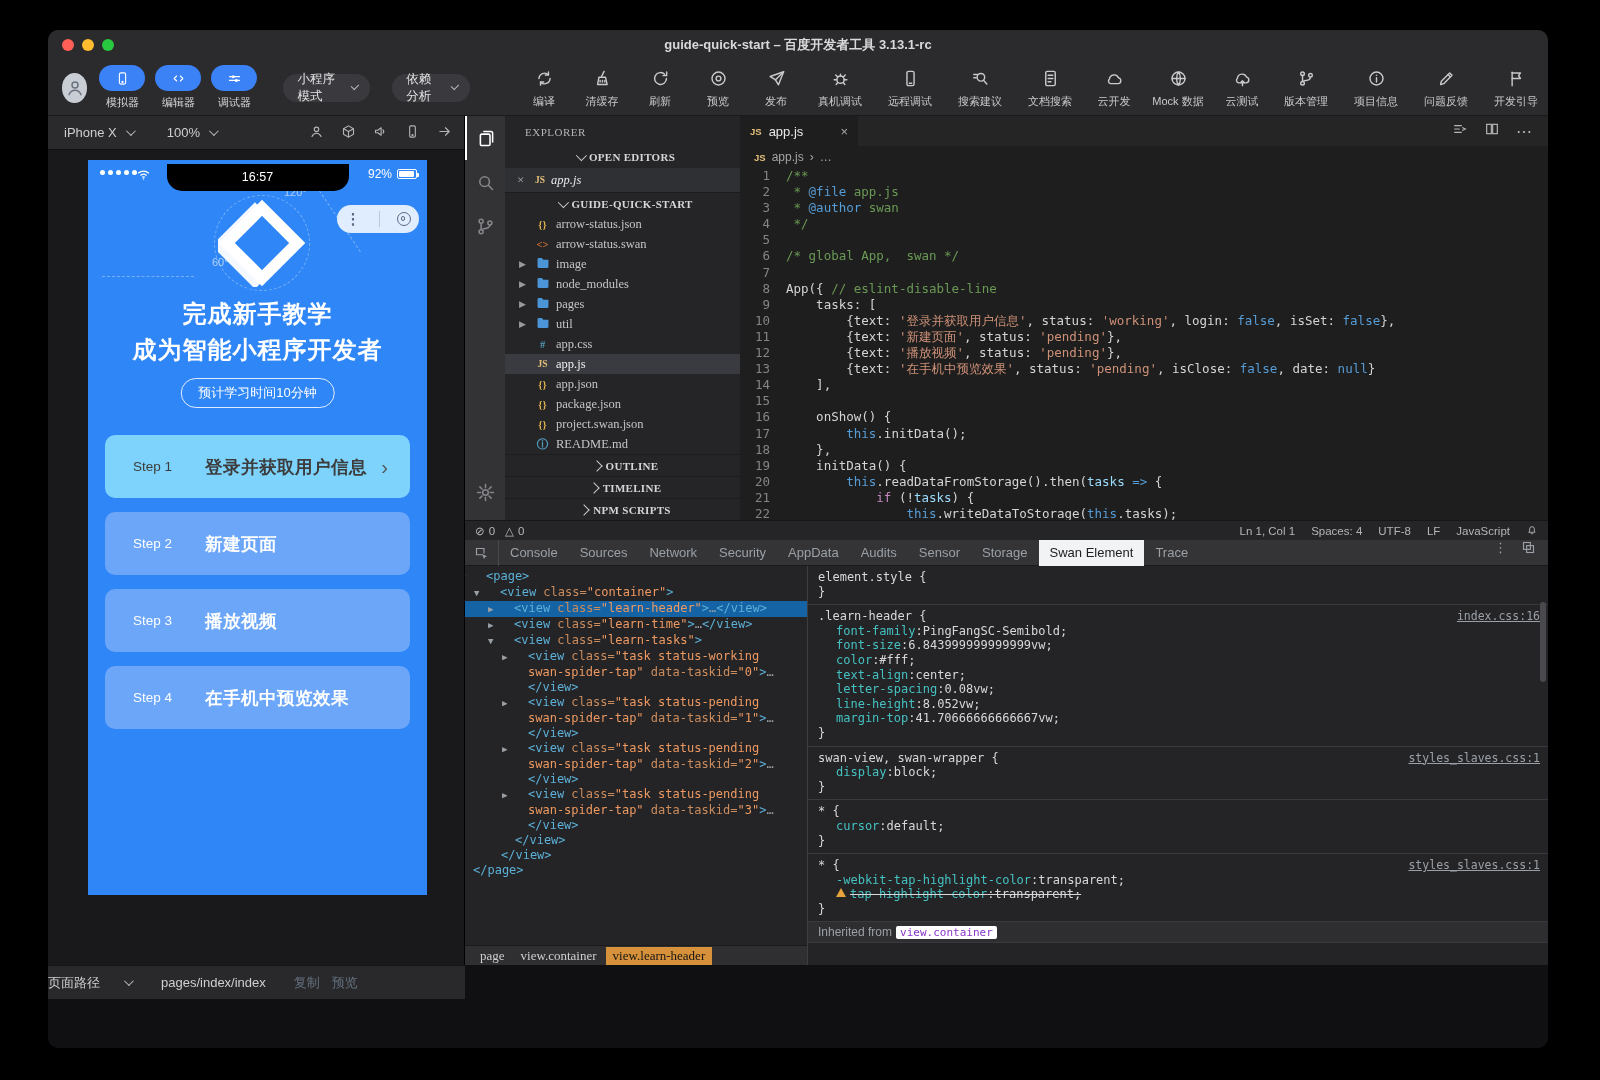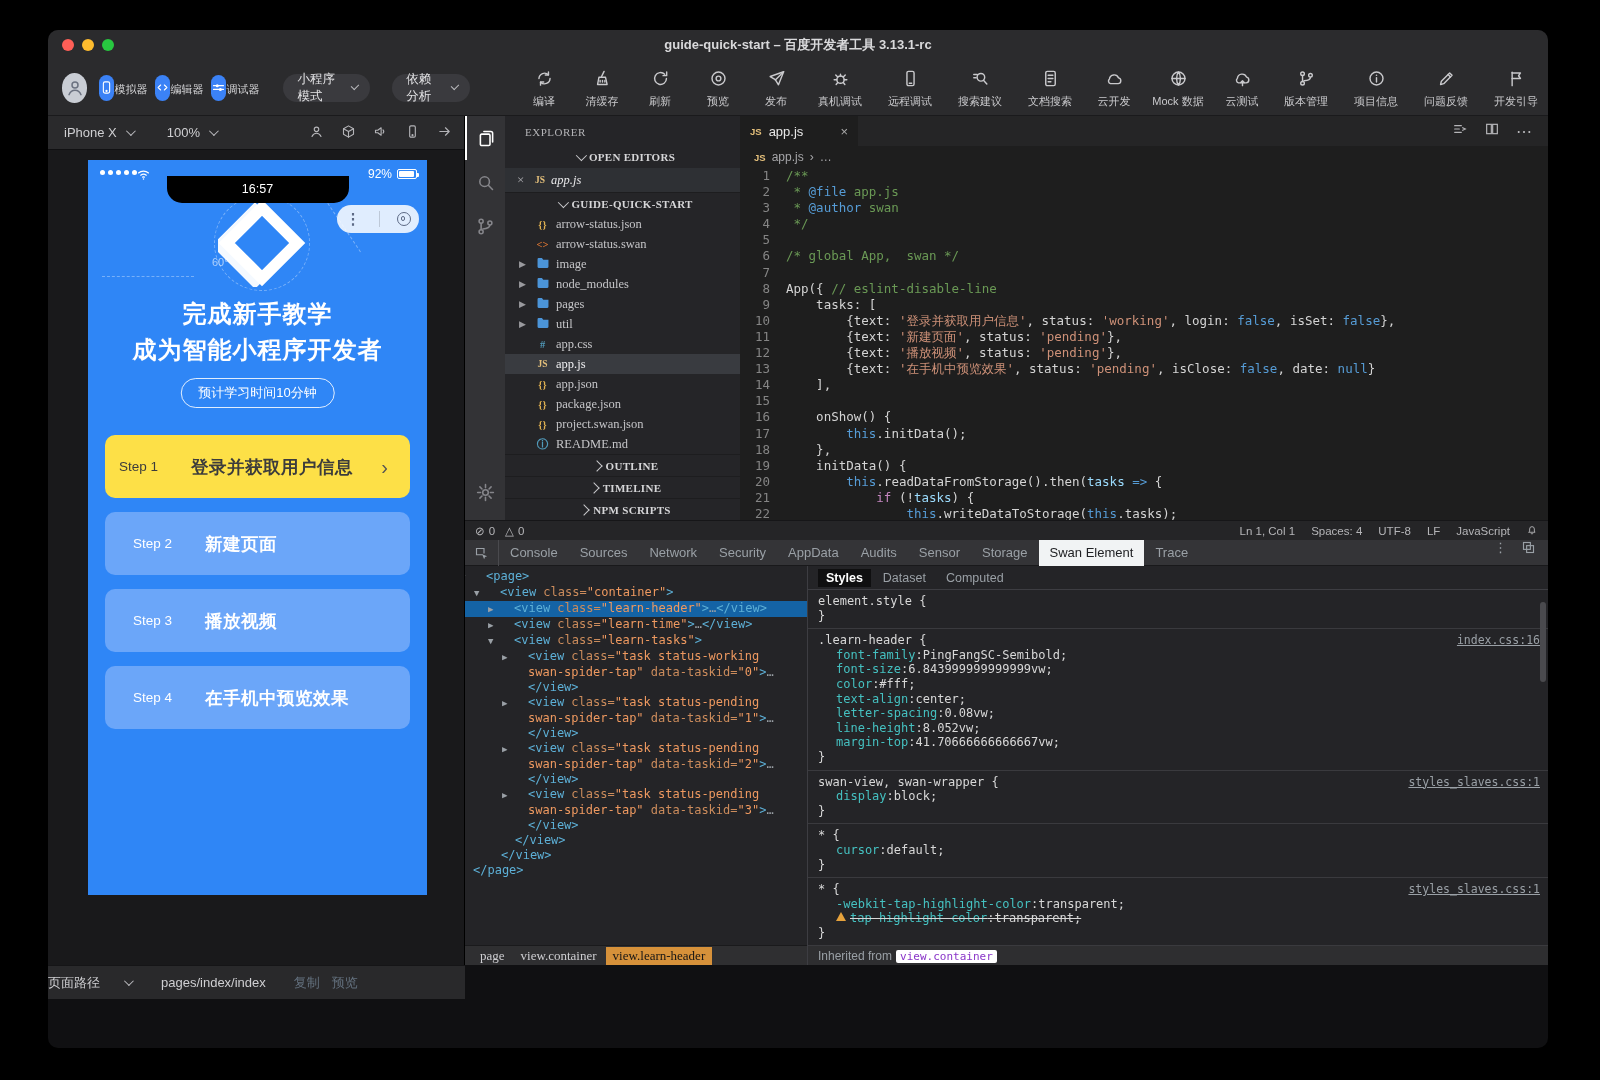--- a/index.html
+++ b/index.html
@@ -17,21 +17,21 @@
   .wtitle { position:absolute; left:0; right:0; top:0; height:30px; line-height:30px;
             text-align:center; color:#d9d9db; font-size:13px; font-weight:bold; }
 
   
   .toolbar { position:absolute; left:0; top:30px; width:1500px; height:56px; background:#2b2b2d;
              border-bottom:1px solid #1a1a1c; display:flex; align-items:center; }
   .avatar { width:30px; height:30px; border-radius:50%; background:#c9cdd4; margin:0 12px 0 14px;
             display:flex; align-items:center; justify-content:center; color:#6b7280; }
   .avatar svg { width:20px; height:20px; }
   .modebtns { display:flex; gap:10px; margin-right:26px; }
-  .modebtn { display:flex; flex-direction:row; align-items:center; width:46px; cursor:default; }
+  .modebtn { display:flex; flex-direction:column; align-items:center; width:46px; cursor:default; }
   .modebtn .pill { width:46px; height:26px; border-radius:13px; background:#3b82f6; color:#fff;
                    display:flex; align-items:center; justify-content:center; }
   .modebtn .pill svg { width:15px; height:15px; }
   .modebtn .lbl { font-size:11px; color:#d6d6d8; margin-top:4px; white-space:nowrap; }
   .dropdown { height:28px; border-radius:14px; background:#3a3a3e; color:#e3e3e5; font-size:12.5px;
               display:flex; align-items:center; padding:0 14px; gap:10px; margin-right:22px; }
   .chev { width:7px; height:7px; border-right:1.5px solid #b9b9bd; border-bottom:1.5px solid #b9b9bd;
           transform:rotate(45deg) translateY(-2px); display:inline-block; }
   .actions { display:flex; margin-left:26px; gap:6px; }
   .action { display:flex; flex-direction:column; align-items:center; width:52px; color:#c9c9cc; }
@@ -48,21 +48,21 @@
   .simsel { display:flex; align-items:center; gap:9px; margin-left:16px; margin-right:34px; }
   .simicons { margin-left:auto; margin-right:12px; display:flex; gap:17px; color:#b4b4b8; }
   .simicons svg { width:15px; height:15px; }
 
   .phone { position:absolute; left:40px; top:44px; width:339px; height:735px; background:#2f86f6; overflow:hidden; }
   .pstatus { position:absolute; left:0; top:0; width:100%; height:30px; color:#fff; }
   .pdots { position:absolute; left:12px; top:10px; display:flex; gap:3px; align-items:center; }
   .pdots i { width:5px; height:5px; border-radius:50%; background:#fff; }
   .pwifi { position:absolute; left:48px; top:7px; }
   .pwifi svg { width:15px; height:15px; }
-  .notch { position:absolute; left:50%; transform:translateX(-50%); top:16px; width:182px; height:27px;
+  .notch { position:absolute; left:50%; transform:translateX(-50%); top:4px; width:182px; height:27px;
            background:#000; border-radius:0 0 15px 15px; text-align:center; line-height:27px;
            font-size:12.5px; color:#fff; }
   .pbat { position:absolute; right:10px; top:7px; display:flex; align-items:center; gap:5px; font-size:12px; }
   .batshell { width:20px; height:10px; border:1px solid #fff; border-radius:2px; position:relative; }
   .batshell i { position:absolute; left:1px; top:1px; bottom:1px; width:15px; background:#fff; border-radius:1px; }
   .batshell em { position:absolute; right:-3px; top:2.5px; width:2px; height:4px; background:#fff; border-radius:0 1px 1px 0; }
 
   .deco-circle { position:absolute; left:126px; top:35px; width:96px; height:96px; border-radius:50%;
                  border:1px dashed rgba(255,255,255,.35); }
   .deco-line1 { position:absolute; left:14px; top:116px; width:92px; border-top:1px dashed rgba(255,255,255,.35); }
@@ -81,21 +81,21 @@
   .cap-close i { position:absolute; left:3.2px; top:3.2px; width:4.8px; height:4.8px; border:1.4px solid #5d6a85; border-radius:50%; }
 
   .ptitle { position:absolute; left:0; top:136px; width:100%; text-align:center; color:#fff;
             font-size:24px; font-weight:bold; line-height:36px; letter-spacing:1px; }
   .ppill { position:absolute; left:50%; transform:translateX(-50%); top:218px; padding:5px 17px;
            border:1px solid rgba(255,255,255,.85); border-radius:16px; color:#fff; font-size:13px; white-space:nowrap; }
 
   .steps { position:absolute; left:17px; top:275px; width:305px; display:flex; flex-direction:column; gap:14px; }
   .step { height:63px; border-radius:10px; background:#6ba6f9; color:#fff; display:flex; align-items:center;
           padding:0 24px 0 28px; position:relative; }
-  .step.active { background:#fde047; color:#3c3c3c;padding-left:14px; }
+  .step.active { background:#7dd3fc; color:#3c3c3c; }
   .step .sno { font-size:13.5px; width:72px; flex:none; }
   .step .slabel { font-size:17.5px; font-weight:bold; letter-spacing:.5px; }
   .step .arrow { position:absolute; right:22px; top:50%; transform:translateY(-50%); font-size:20px; color:#555; }
 
   
   .activitybar { position:absolute; left:417px; top:86px; width:40px; height:404px; background:#333336; }
   .actico { width:40px; height:44px; display:flex; align-items:center; justify-content:center; color:#85858a; }
   .actico.on { color:#ffffff; border-left:2px solid #fff; }
   .actico svg { width:21px; height:21px; }
   .actico.gear { position:absolute; bottom:6px; left:0; }
@@ -772,25 +772,20 @@
           <div class="domrow" style="padding-left: 36px;"><span class="tg">&lt;/view&gt;</span></div>
           <div class="domrow" style="padding-left: 8px;"><span class="tg">&lt;/page&gt;</span></div>
         </div>
       <div class="dt-crumbs" id="dtcrumbs">
           <span class="crumb">page</span>
           <span class="crumb">view.container</span>
           <span class="crumb on">view.learn-header</span>
         </div>
 
       <div class="dt-styles">
-        <div class="st-tabs" id="sttabs">
-            <span class="st-tab on">Styles</span>
-            <span class="st-tab">Dataset</span>
-            <span class="st-tab">Computed</span>
-          </div>
         <div id="rules">
             <div class="rule">
               <div>element.style {</div>
               <div>}</div>
             </div>
             <div class="rule">
               <span class="file">index.css:16</span>
               <div>.learn-header {</div>
               <div class="prop"><span class="pname">font-family</span><span>:PingFangSC-Semibold;</span></div>
               <div class="prop"><span class="pname">font-size</span><span>:6.843999999999999vw;</span></div>

